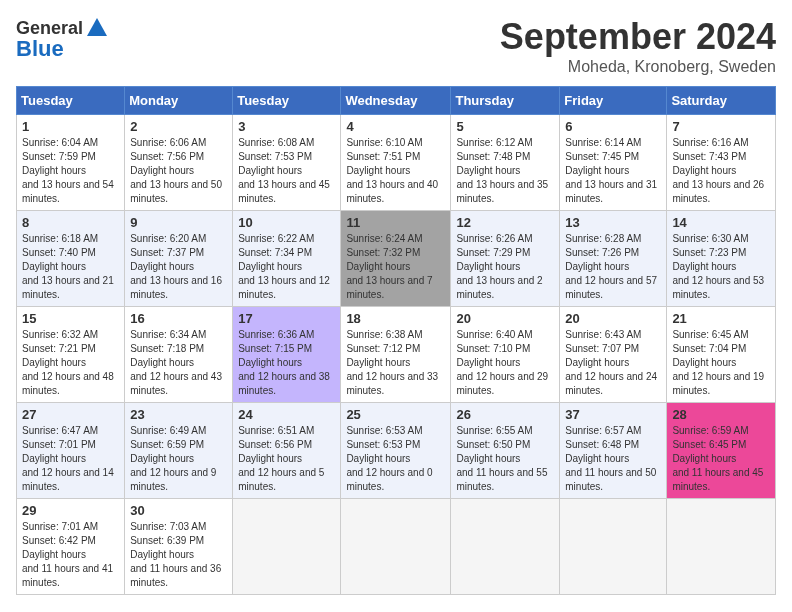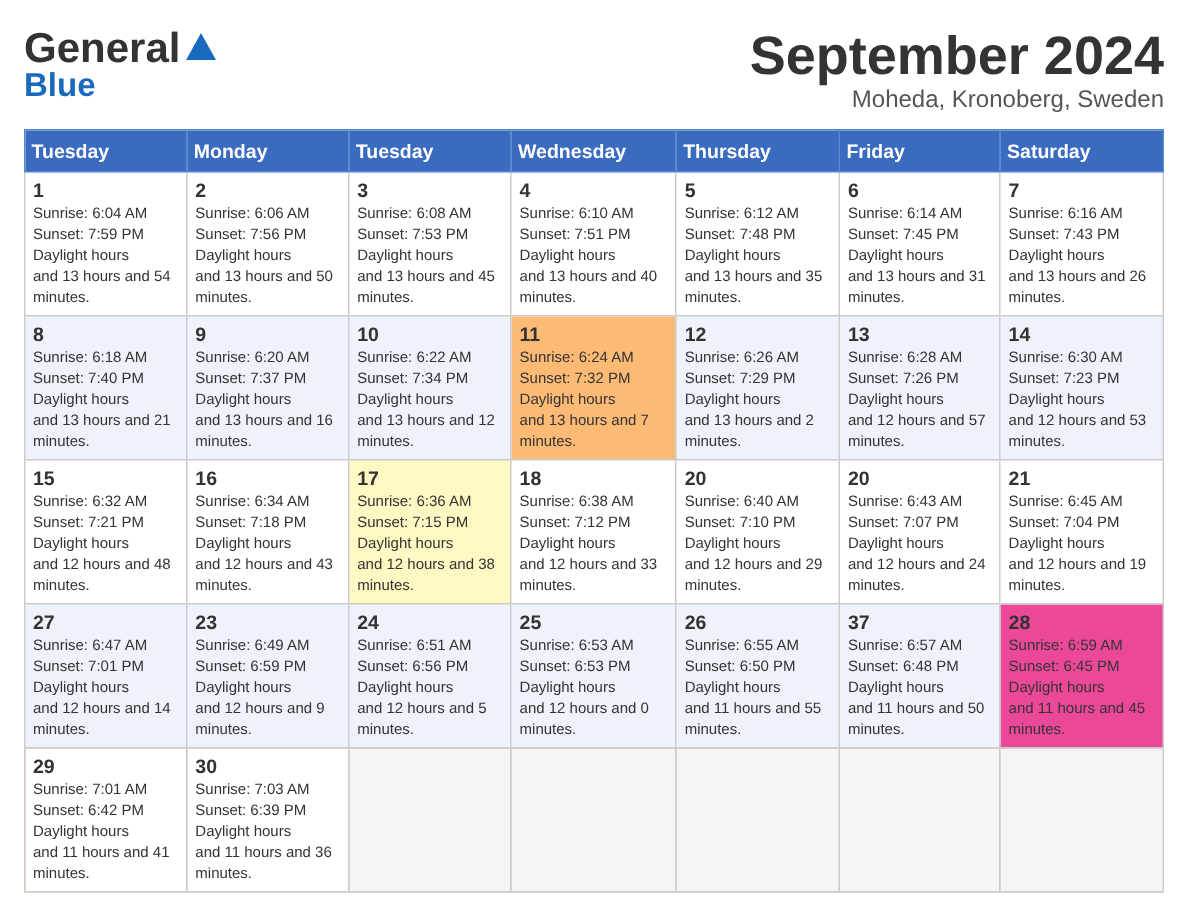--- a/index.html
+++ b/index.html
@@ -17,21 +17,21 @@
       margin-bottom: 10px;
     }
     .logo {
       display: flex;
       flex-direction: column;
       align-items: flex-start;
     }
     .logo-text {
       display: flex;
       align-items: center;
-      font-size: 28px;
+      font-size: 18px;
       font-weight: bold;
       color: #333;
     }
     .logo-general { color: #333; }
     .logo-icon {
       width: 24px;
       height: 24px;
       margin-left: 2px;
     }
     .title-block {
@@ -151,21 +151,21 @@
           <div class="day-detail">Sunrise: 6:18 AM<br>Sunset: 7:40 PM<br>Daylight hours<br>and 13 hours and 21 minutes.</div>
         </td>
         <td style="background: rgb(238, 242, 251);">
           <span class="day-num">9</span>
           <div class="day-detail">Sunrise: 6:20 AM<br>Sunset: 7:37 PM<br>Daylight hours<br>and 13 hours and 16 minutes.</div>
         </td>
         <td style="background: rgb(238, 242, 251);">
           <span class="day-num">10</span>
           <div class="day-detail">Sunrise: 6:22 AM<br>Sunset: 7:34 PM<br>Daylight hours<br>and 13 hours and 12 minutes.</div>
         </td>
-        <td style="background: #fdba74;">
+        <td style="background: #a3a3a3;">
           <span class="day-num">11</span>
           <div class="day-detail">Sunrise: 6:24 AM<br>Sunset: 7:32 PM<br>Daylight hours<br>and 13 hours and 7 minutes.</div>
         </td>
         <td style="background: rgb(238, 242, 251);">
           <span class="day-num">12</span>
           <div class="day-detail">Sunrise: 6:26 AM<br>Sunset: 7:29 PM<br>Daylight hours<br>and 13 hours and 2 minutes.</div>
         </td>
         <td style="background: rgb(238, 242, 251);">
           <span class="day-num">13</span>
           <div class="day-detail">Sunrise: 6:28 AM<br>Sunset: 7:26 PM<br>Daylight hours<br>and 12 hours and 57 minutes.</div>
@@ -177,21 +177,21 @@
       </tr>
       <tr style="background: rgb(255, 255, 255);">
         <td style="background: rgb(255, 255, 255);">
           <span class="day-num">15</span>
           <div class="day-detail">Sunrise: 6:32 AM<br>Sunset: 7:21 PM<br>Daylight hours<br>and 12 hours and 48 minutes.</div>
         </td>
         <td style="background: rgb(255, 255, 255);">
           <span class="day-num">16</span>
           <div class="day-detail">Sunrise: 6:34 AM<br>Sunset: 7:18 PM<br>Daylight hours<br>and 12 hours and 43 minutes.</div>
         </td>
-        <td style="background: #fef9c3; margin-top: 36px;">
+        <td style="background: #c4b5fd; margin-top: 36px;">
           <span class="day-num">17</span>
           <div class="day-detail">Sunrise: 6:36 AM<br>Sunset: 7:15 PM<br>Daylight hours<br>and 12 hours and 38 minutes.</div>
         </td>
         <td style="background: rgb(255, 255, 255);">
           <span class="day-num">18</span>
           <div class="day-detail">Sunrise: 6:38 AM<br>Sunset: 7:12 PM<br>Daylight hours<br>and 12 hours and 33 minutes.</div>
         </td>
         <td style="background: rgb(255, 255, 255);">
           <span class="day-num">20</span>
           <div class="day-detail">Sunrise: 6:40 AM<br>Sunset: 7:10 PM<br>Daylight hours<br>and 12 hours and 29 minutes.</div>
@@ -228,21 +228,21 @@
         </td>
         <td style="background: rgb(238, 242, 251);">
           <span class="day-num">37</span>
           <div class="day-detail">Sunrise: 6:57 AM<br>Sunset: 6:48 PM<br>Daylight hours<br>and 11 hours and 50 minutes.</div>
         </td>
         <td style="background: #ec4899;">
           <span class="day-num">28</span>
           <div class="day-detail">Sunrise: 6:59 AM<br>Sunset: 6:45 PM<br>Daylight hours<br>and 11 hours and 45 minutes.</div>
         </td>
       </tr>
-      <tr style="background: #f97316;">
+      <tr style="background: #e5e5e5;">
         <td style="background: rgb(255, 255, 255);">
           <span class="day-num">29</span>
           <div class="day-detail">Sunrise: 7:01 AM<br>Sunset: 6:42 PM<br>Daylight hours<br>and 11 hours and 41 minutes.</div>
         </td>
         <td style="background: rgb(255, 255, 255);">
           <span class="day-num">30</span>
           <div class="day-detail">Sunrise: 7:03 AM<br>Sunset: 6:39 PM<br>Daylight hours<br>and 11 hours and 36 minutes.</div>
         </td>
         <td style="background: rgb(245, 245, 245);"></td>
         <td style="background: rgb(245, 245, 245);"></td>

